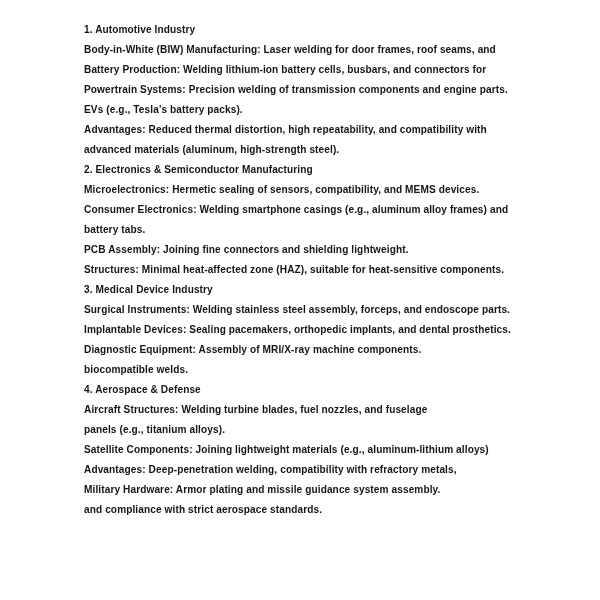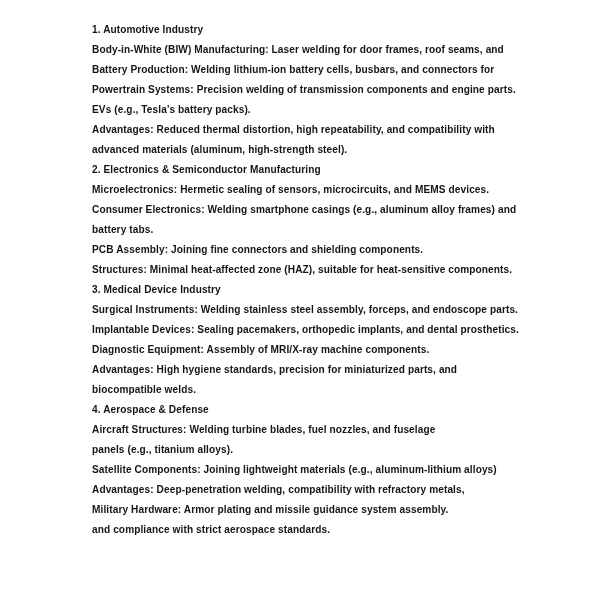--- a/index.html
+++ b/index.html
@@ -15,21 +15,21 @@
   }
   .page {
     position: absolute;
     left: 0;
     top: 0;
     width: 600px;
     height: 600px;
   }
   .content {
     position: absolute;
-    left: 92px;
+    left: 84px;
     top: 20px;
     width: 460px;
     font-family: "Liberation Sans", sans-serif;
     font-weight: 700;
     font-size: 10.1px;
     line-height: 20px;
     letter-spacing: 0.1px;
   }
   .line {
     white-space: nowrap;
@@ -41,30 +41,29 @@
 <div class="page">
   <div class="content" style="color: rgb(21, 21, 21);">
       <div class="line">1. Automotive Industry</div>
       <div class="line">Body-in-White (BIW) Manufacturing: Laser welding for door frames, roof seams, and</div>
       <div class="line">Battery Production: Welding lithium-ion battery cells, busbars, and connectors for</div>
       <div class="line">Powertrain Systems: Precision welding of transmission components and engine parts.</div>
       <div class="line">EVs (e.g., Tesla's battery packs).</div>
       <div class="line">Advantages: Reduced thermal distortion, high repeatability, and compatibility with</div>
       <div class="line">advanced materials (aluminum, high-strength steel).</div>
       <div class="line">2. Electronics &amp; Semiconductor Manufacturing</div>
-      <div class="line">Microelectronics: Hermetic sealing of sensors, microcircuits, and MEMS devices.</div>
+      <div class="line">Microelectronics: Hermetic sealing of sensors, compatibility, and MEMS devices.</div>
       <div class="line">Consumer Electronics: Welding smartphone casings (e.g., aluminum alloy frames) and</div>
       <div class="line">battery tabs.</div>
-      <div class="line">PCB Assembly: Joining fine connectors and shielding components.</div>
+      <div class="line">PCB Assembly: Joining fine connectors and shielding lightweight.</div>
       <div class="line">Structures: Minimal heat-affected zone (HAZ), suitable for heat-sensitive components.</div>
       <div class="line">3. Medical Device Industry</div>
       <div class="line">Surgical Instruments: Welding stainless steel assembly, forceps, and endoscope parts.</div>
       <div class="line">Implantable Devices: Sealing pacemakers, orthopedic implants, and dental prosthetics.</div>
       <div class="line">Diagnostic Equipment: Assembly of MRI/X-ray machine components.</div>
-      <div class="line">Advantages: High hygiene standards, precision for miniaturized parts, and</div>
       <div class="line">biocompatible welds.</div>
       <div class="line">4. Aerospace &amp; Defense</div>
       <div class="line">Aircraft Structures: Welding turbine blades, fuel nozzles, and fuselage</div>
       <div class="line">panels (e.g., titanium alloys).</div>
       <div class="line">Satellite Components: Joining lightweight materials (e.g., aluminum-lithium alloys)</div>
       <div class="line">Advantages: Deep-penetration welding, compatibility with refractory metals,</div>
       <div class="line">Military Hardware: Armor plating and missile guidance system assembly.</div>
       <div class="line">and compliance with strict aerospace standards.</div>
     </div>
 </div>

